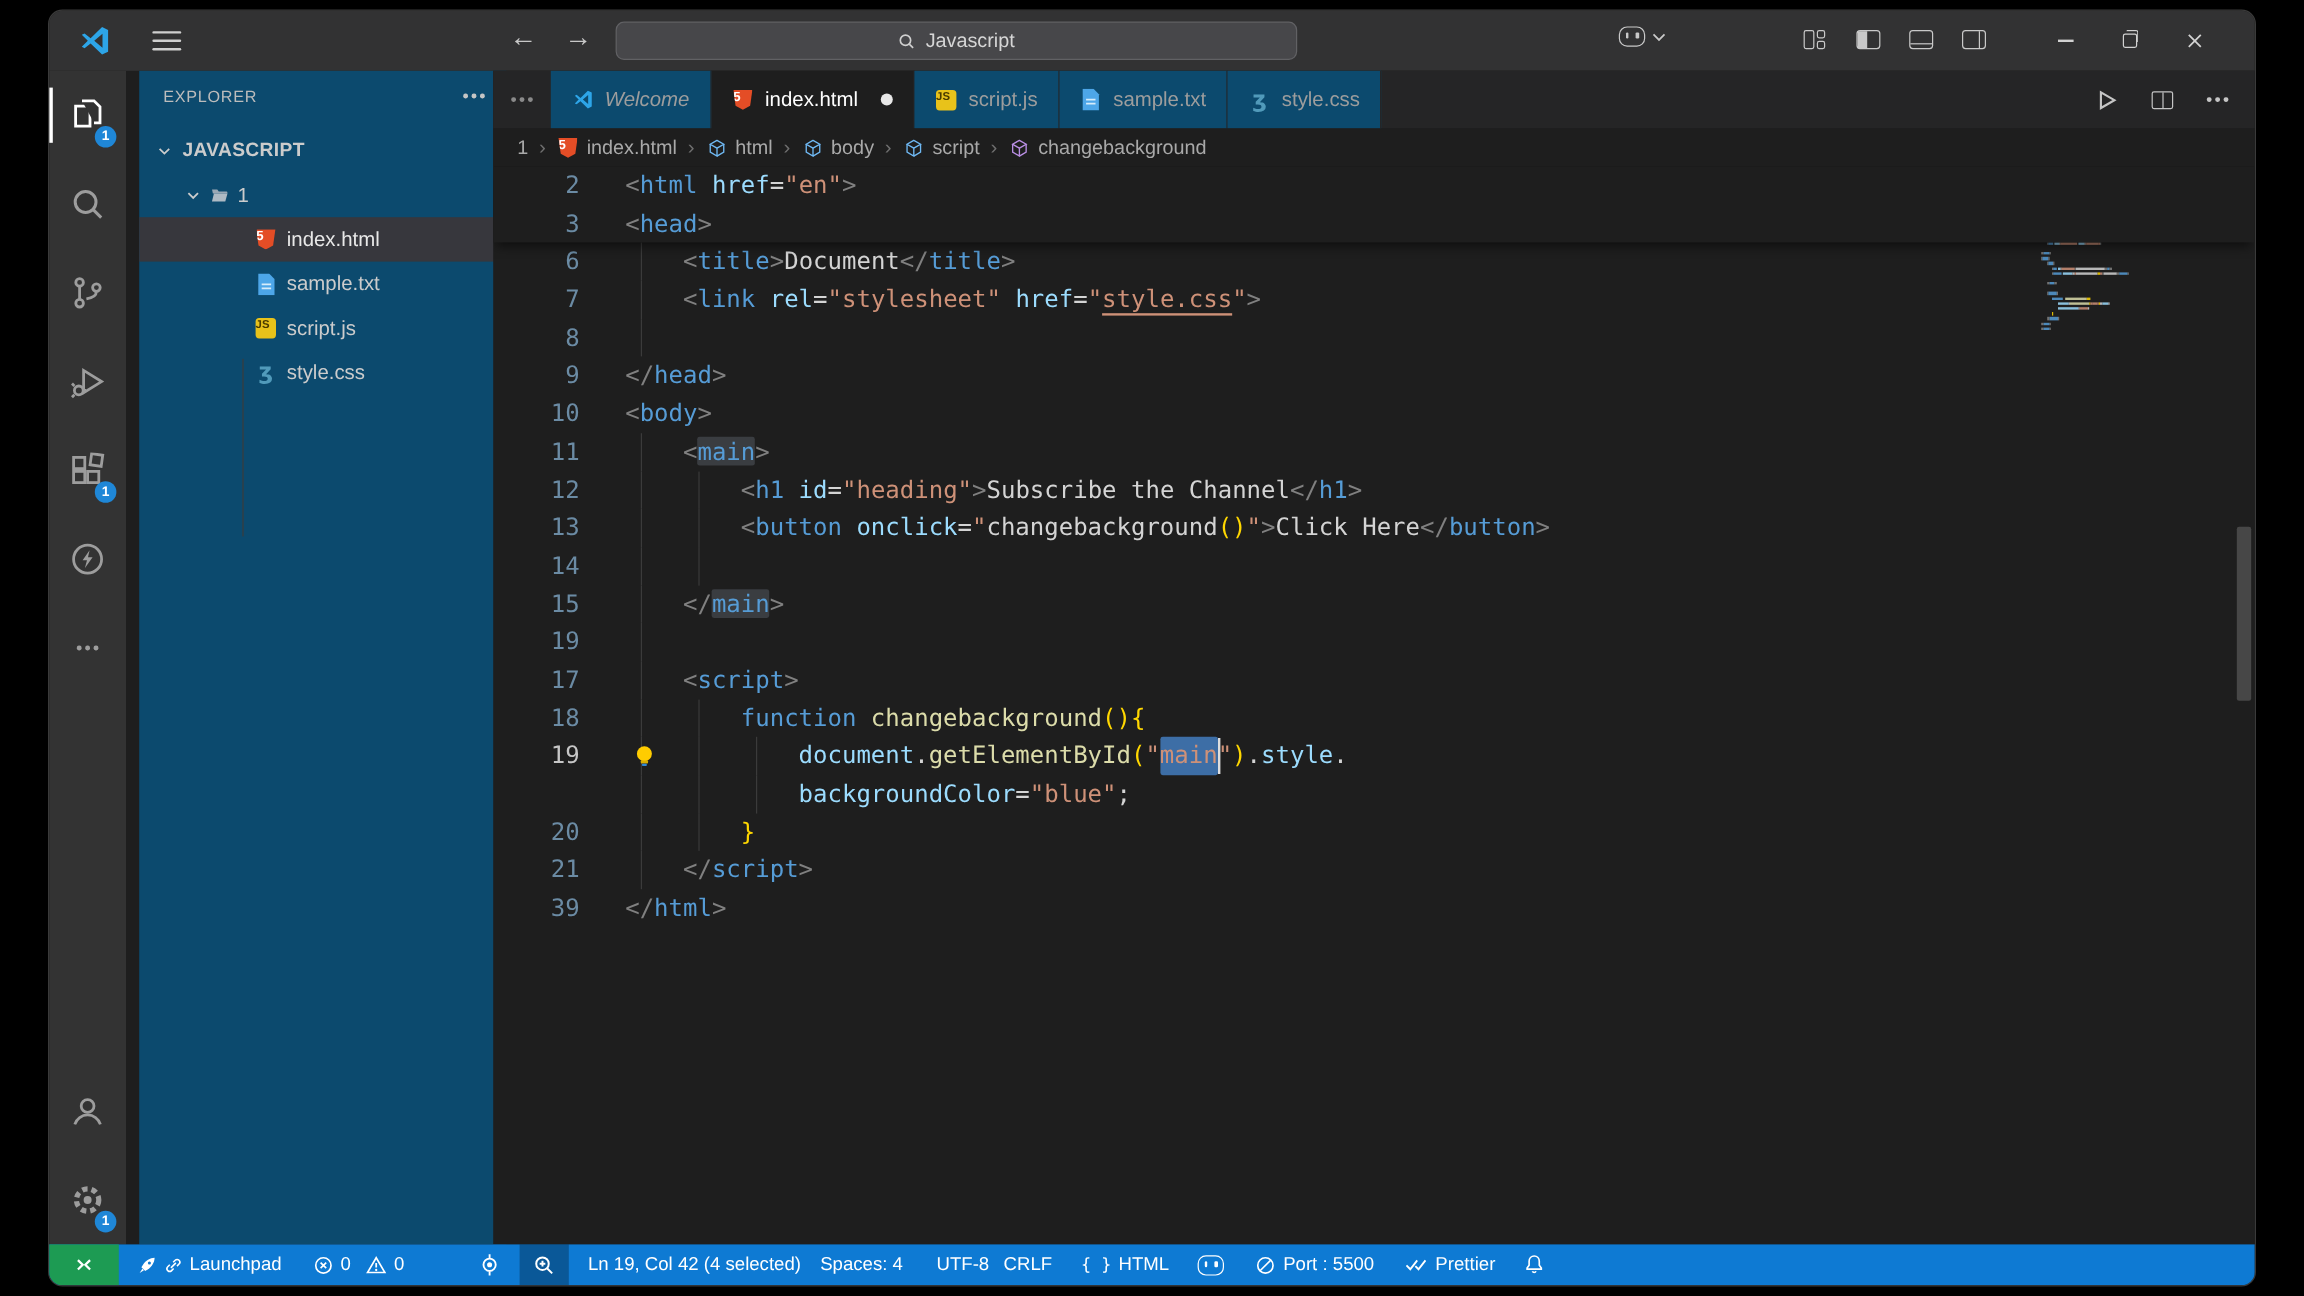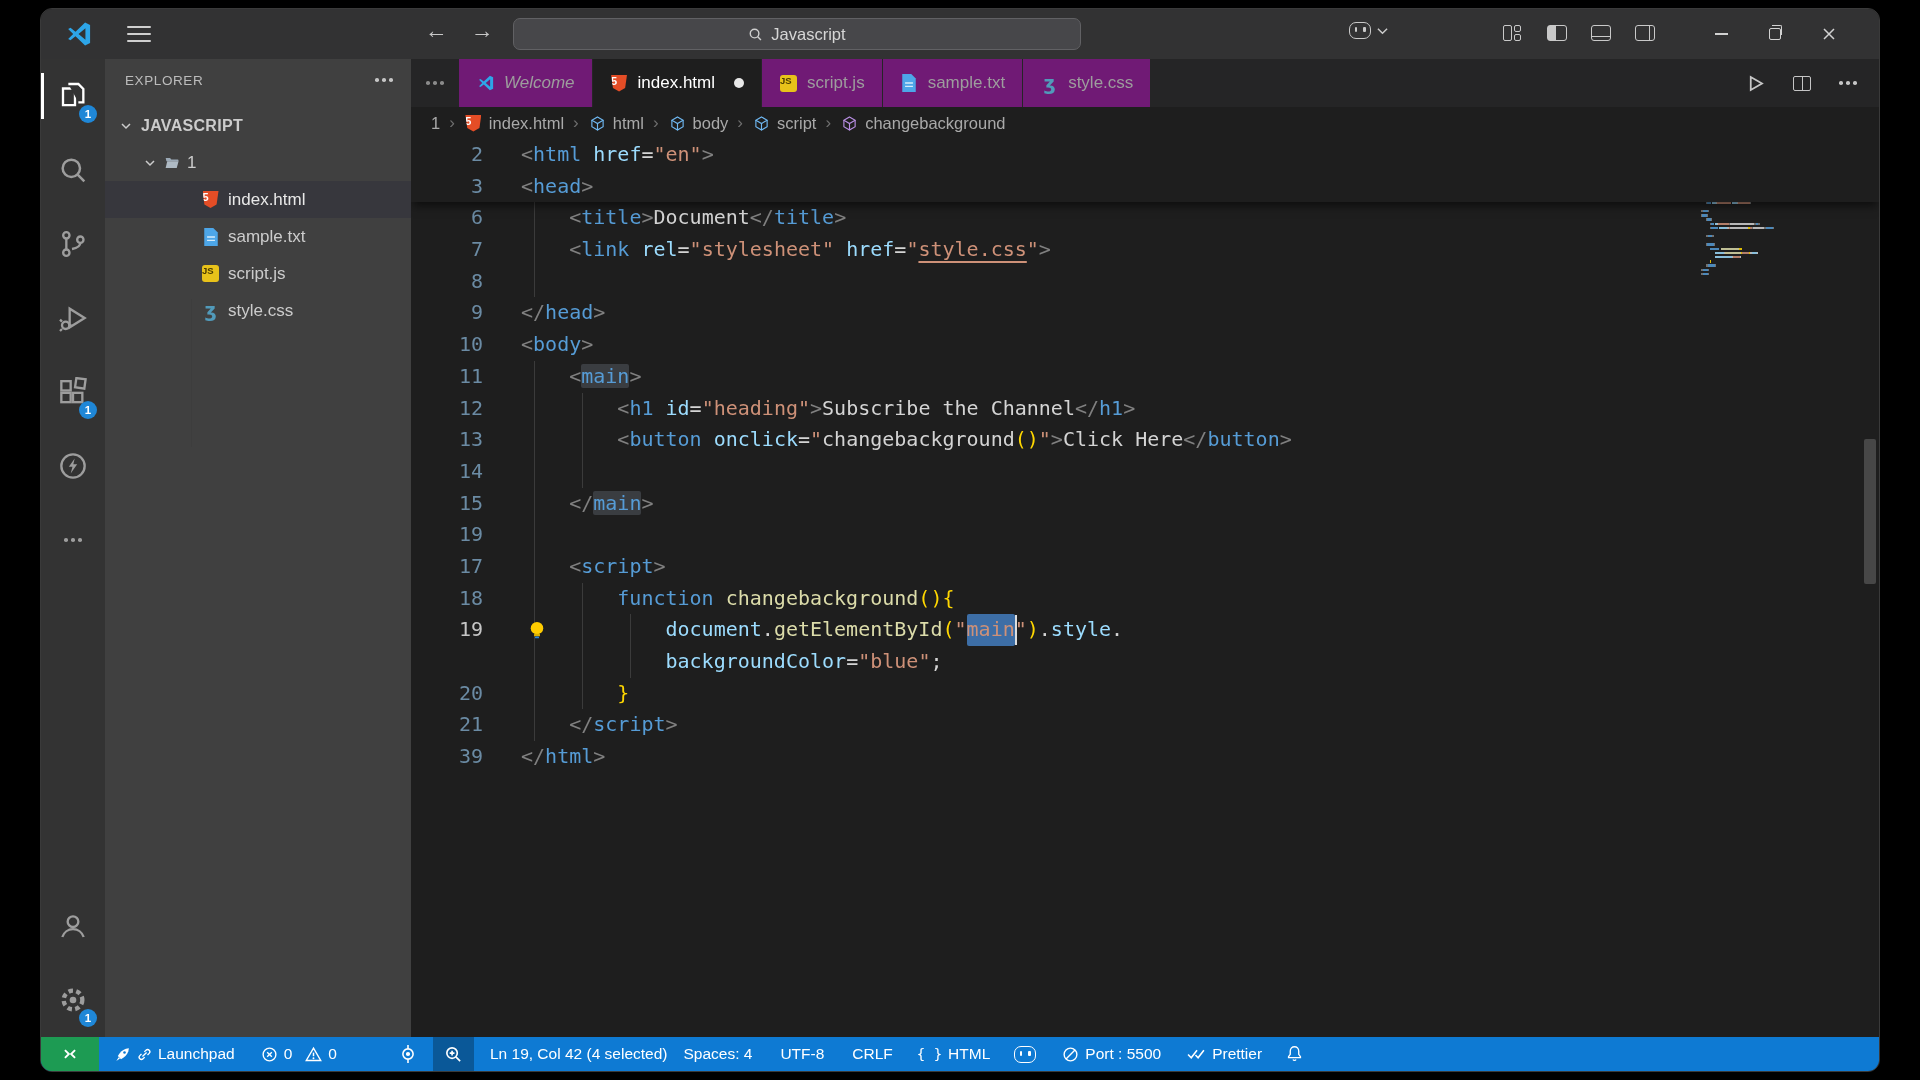--- a/index.html
+++ b/index.html
@@ -37,21 +37,21 @@
   .ab-icon{height:74px;display:flex;align-items:center;justify-content:center;position:relative;color:#9d9d9d;cursor:pointer;}
   .ab-icon.active{color:#fff;}
   .ab-icon.active::before{content:"";position:absolute;left:0;top:14px;bottom:14px;width:2.5px;background:#fff;}
   .ab-badge{position:absolute;right:8px;bottom:10px;min-width:18px;height:18px;border-radius:10px;background:#1f87d7;
     color:#fff;font-size:11.5px;font-weight:bold;display:flex;align-items:center;justify-content:center;}
   .ab-bottom{margin-top:auto;}
   .dots{display:inline-flex;gap:3.5px;align-items:center;}
   .dots i{width:3.6px;height:3.6px;border-radius:50%;background:currentColor;display:block;}
 
   
-  .sidebar{position:absolute;left:64px;top:50px;bottom:34px;width:306px;background:#404040;color:#cccccc;}
+  .sidebar{position:absolute;left:75px;top:50px;bottom:34px;width:306px;background:#0c4a6e;color:#cccccc;}
   .sb-header{height:42px;display:flex;align-items:center;padding:0 18px 0 20px;font-size:13.5px;letter-spacing:.6px;color:#bcbcbc;}
   .sb-header .dots{margin-left:auto;color:#c5c5c5;cursor:pointer;}
   .tree{position:absolute;left:0;right:0;top:48px;}
   .trow{height:37px;display:flex;align-items:center;font-size:17px;gap:8px;cursor:pointer;position:relative;}
   .trow.ws{padding-left:14px;font-weight:bold;font-size:16px;letter-spacing:.3px;}
   .trow.folder{padding-left:38px;}
   .trow.file{padding-left:96px;}
   .trow.selected{background:#37373d;color:#e8e8e8;}
   .tree-guide{position:absolute;left:86px;top:192px;height:148px;width:1px;background:#3d3d3d;}
   .chev{width:14px;height:14px;flex:none;}
@@ -63,21 +63,21 @@
   .fi{width:19px;height:19px;flex:none;display:flex;align-items:center;justify-content:center;}
   .fi-html{background:#e44d26;clip-path:polygon(0 0,100% 0,88% 80%,50% 100%,12% 80%);width:16px;height:17px;
     color:#fff;font-size:11px;font-weight:bold;font-family:"Liberation Sans",sans-serif;}
   .fi-js{background:#e8c21a;border-radius:3px;width:17px;height:17px;color:#4a3b00;font-size:9.5px;font-weight:bold;}
   .fi-css{color:#519aba;font-weight:bold;font-size:19px;font-family:"DejaVu Sans",sans-serif;line-height:1;}
 
   
   .editor{position:absolute;left:370px;top:50px;right:0;bottom:34px;background:#1e1e1e;}
   .tabstrip{position:absolute;left:0;top:0;right:0;height:48px;background:#252526;display:flex;align-items:stretch;}
   .tab-dots{width:48px;display:flex;align-items:center;justify-content:center;color:#8a8a8a;}
-  .tab{display:flex;align-items:center;gap:9px;padding:0 17px;background:#701a75;color:#9d9d9d;
+  .tab{display:flex;align-items:center;gap:9px;padding:0 17px;background:#0c4a6e;color:#9d9d9d;
     font-size:17px;border-right:1px solid #252526;cursor:pointer;white-space:nowrap;}
   .tab.active{background:#1e1e1e;color:#ffffff;}
   .tab.italic .tab-label{font-style:italic;}
   .tab .dirty{width:10px;height:10px;border-radius:50%;background:#e8e8e8;margin-left:10px;}
   .tab-actions{margin-left:auto;display:flex;align-items:center;gap:28px;padding:0 22px;color:#c5c5c5;}
   .tab-actions .act{cursor:pointer;display:flex;align-items:center;}
   .split-ic{width:18px;height:15px;border:1.6px solid #c5c5c5;border-radius:2px;position:relative;box-sizing:border-box;}
   .split-ic::before{content:"";position:absolute;left:50%;top:0;bottom:0;border-left:1.6px solid #c5c5c5;}
 
   .breadcrumb{position:absolute;left:0;top:48px;right:0;height:32px;display:flex;align-items:center;
@@ -712,21 +712,21 @@
     </div>
     <div class="sbi" style="margin-left:16px">
         <span>Ln 19, Col 42 (4 selected)</span>
       </div>
     <div class="sbi" style="margin-left:16px">
         <span>Spaces: 4</span>
       </div>
     <div class="sbi" style="margin-left:28px">
         <span>UTF-8</span>
       </div>
-    <div class="sbi" style="margin-left:28px">
+    <div class="sbi" style="margin-left:12px">
         <span>CRLF</span>
       </div>
     <div class="sbi" style="margin-left:24px">
       <span style="font-family:'DejaVu Sans Mono',monospace;font-size:14px">{ }</span>
       <span>HTML</span>
     </div>
     <div class="sbi" style="margin-left:24px">
         <span class="cop"></span>
       </div>
     <div class="sbi" style="margin-left:26px">

